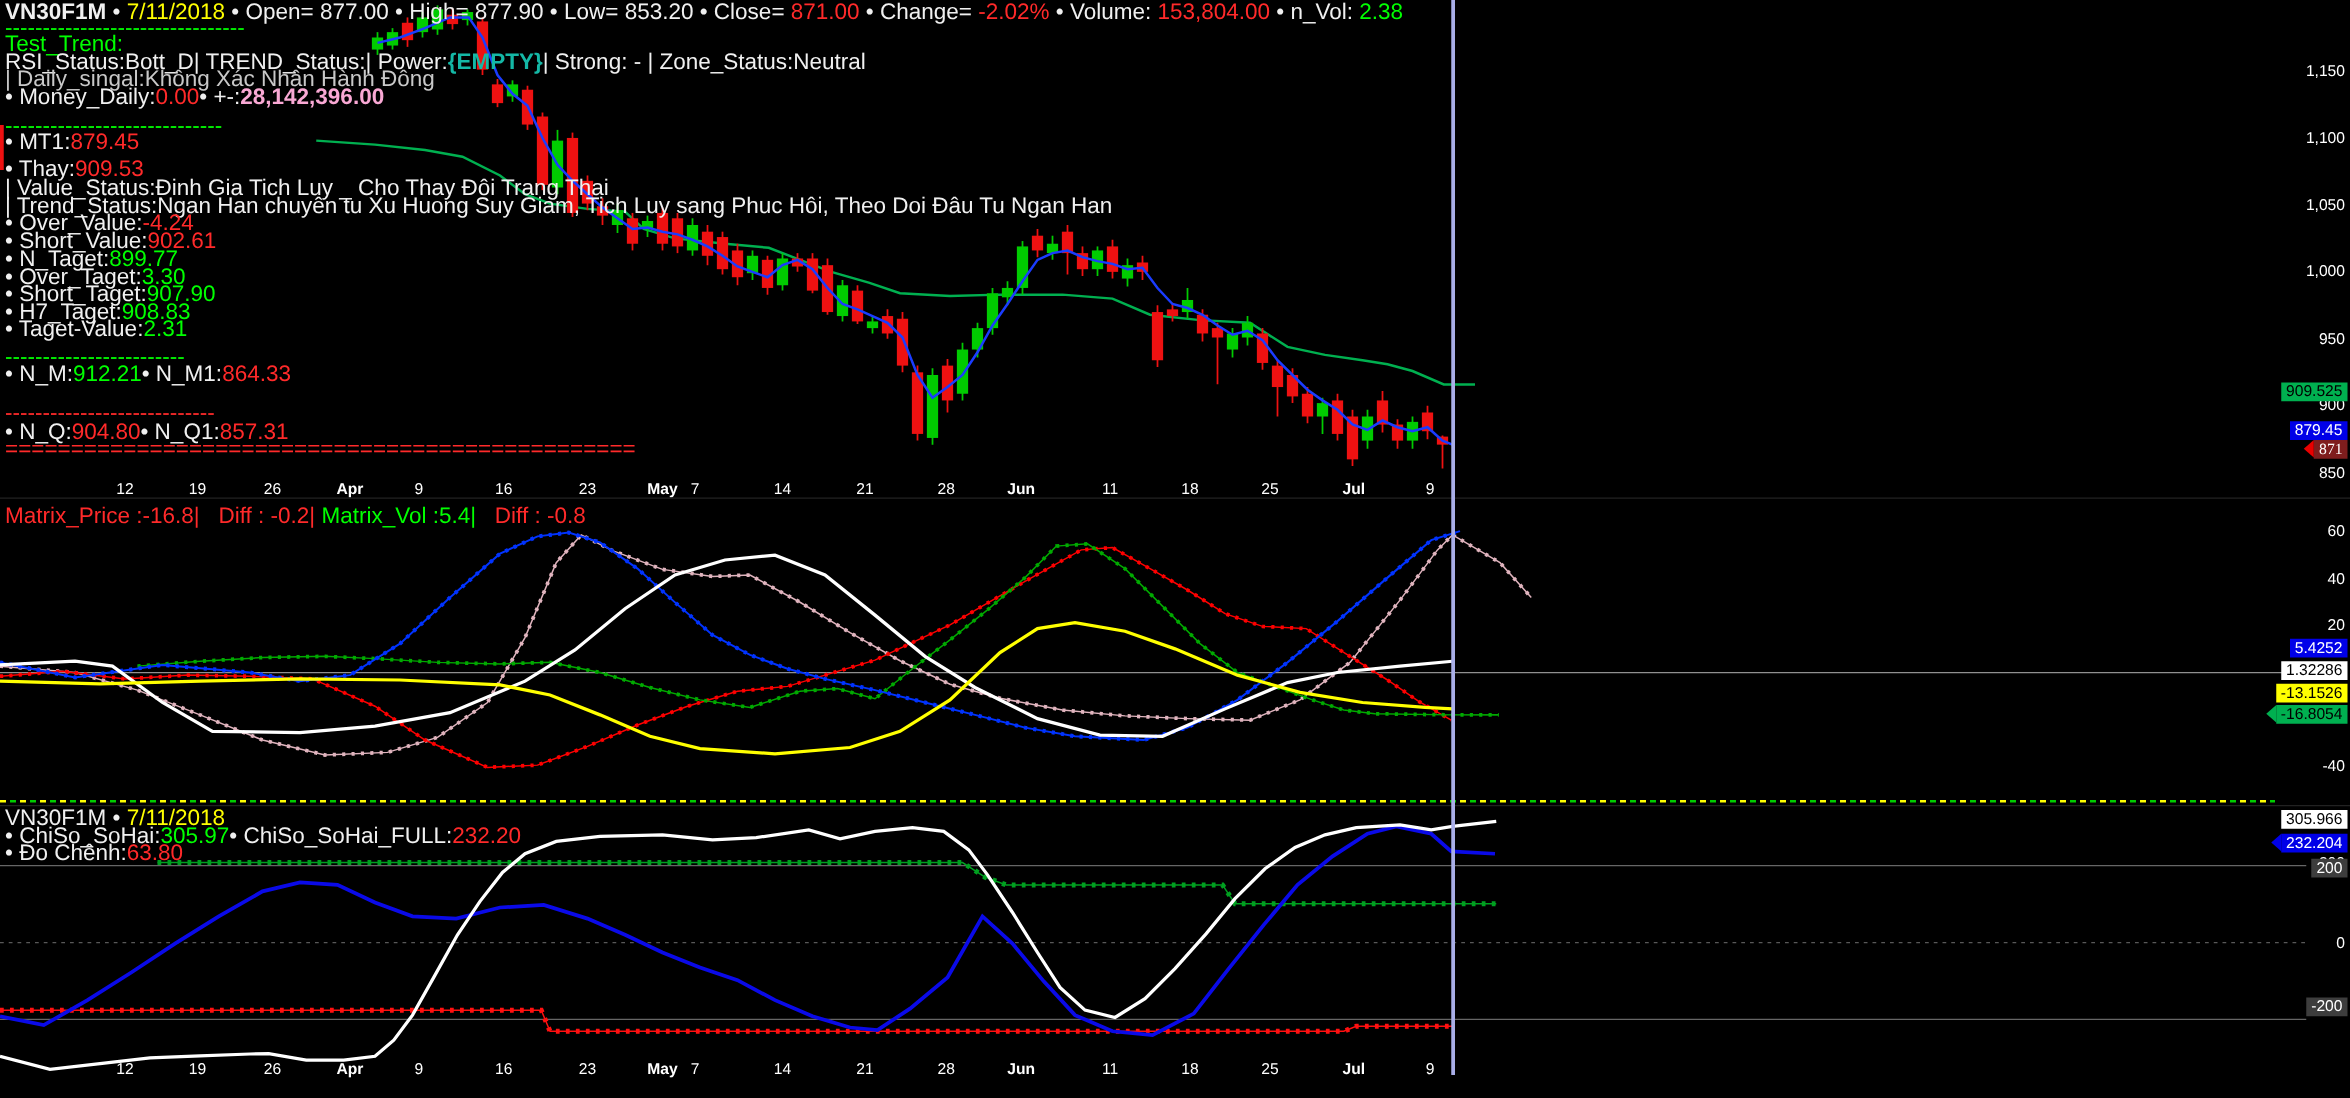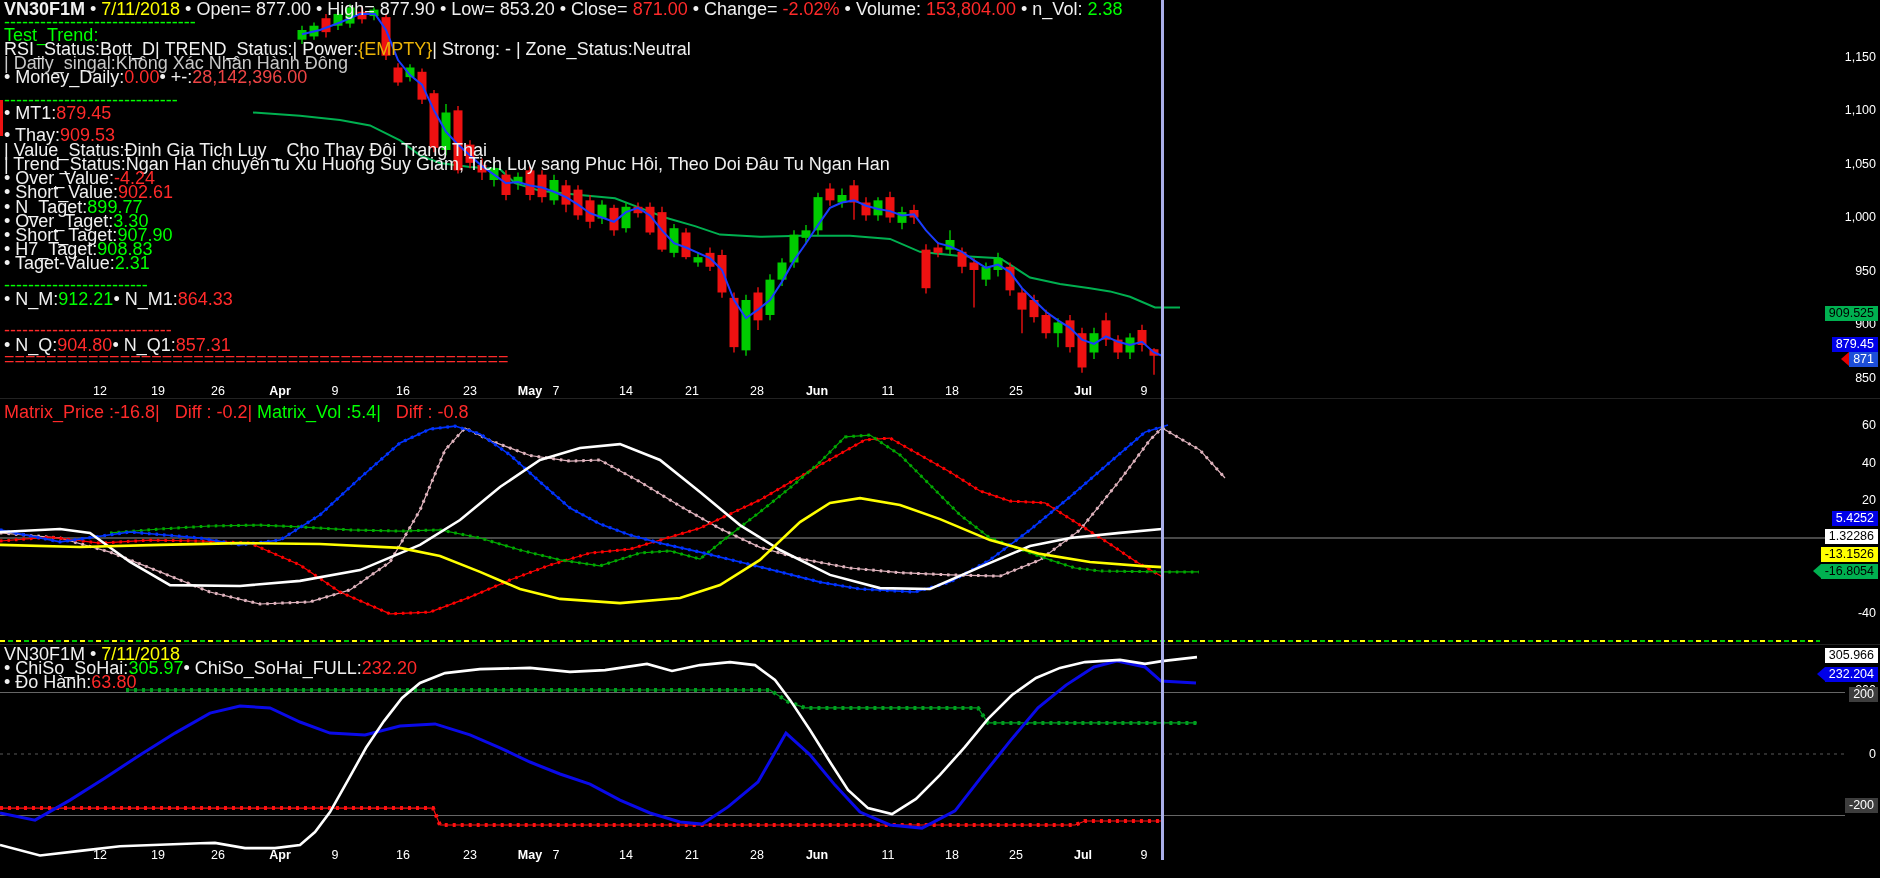--- a/index.html
+++ b/index.html
@@ -193,23 +193,23 @@
       <polyline points="126.0,45.0 136.0,45.0 770.0,45.0 788.0,56.7 805.0,62.9 978.0,62.9 988.0,77.9 1197.0,77.9" fill="none" stroke="#00a020" stroke-width="4" stroke-dasharray="3 5"></polyline>
       <polyline points="0.0,163.1 433.0,163.1 440.0,180.0 1075.0,180.0 1085.0,176.0 1162.0,176.0" fill="none" stroke="#ff1010" stroke-width="1.2"></polyline>
       <polyline points="0.0,163.1 433.0,163.1 440.0,180.0 1075.0,180.0 1085.0,176.0 1162.0,176.0" fill="none" stroke="#ff1010" stroke-width="4" stroke-dasharray="3 5"></polyline>
       <polyline points="0.0,168.0 35.0,175.1 70.0,155.1 105.0,133.0 140.0,109.9 175.0,88.1 210.0,68.1 240.0,61.0 270.0,62.9 300.0,77.0 330.0,88.1 365.0,89.9 400.0,81.0 435.0,78.9 470.0,89.9 500.0,102.8 530.0,117.0 560.0,129.0 590.0,139.1 620.0,155.1 650.0,168.0 680.0,177.0 702.0,179.1 728.0,161.9 758.0,137.0 786.0,88.1 810.0,109.9 835.0,140.1 860.0,167.1 890.0,180.0 922.0,183.1 955.0,165.9 983.0,129.9 1011.0,94.9 1038.0,62.9 1066.0,40.1 1094.0,22.0 1117.0,16.1 1145.0,22.0 1161.0,36.1 1196.0,38.0" fill="none" stroke="#0a0ae8" stroke-width="3"></polyline>
       <polyline points="0.0,200.0 40.0,210.5 80.0,205.9 120.0,201.3 160.0,199.7 200.0,198.2 215.0,197.9 245.0,203.1 275.0,203.1 300.0,200.0 315.0,187.1 330.0,167.1 348.0,135.1 366.0,102.8 384.0,76.1 402.0,53.0 420.0,38.0 445.0,28.1 480.0,24.1 530.0,22.9 570.0,26.9 605.0,25.1 647.0,18.9 672.0,26.0 700.0,20.1 730.0,17.1 755.0,20.1 775.0,34.9 790.0,54.9 810.0,85.0 830.0,117.0 848.0,145.0 868.0,163.1 892.0,169.0 916.0,153.9 940.0,129.9 965.0,101.9 988.0,73.9 1012.0,50.0 1036.0,33.0 1060.0,22.9 1085.0,17.1 1120.0,14.9 1145.0,18.9 1162.0,16.1 1197.0,12.1" fill="none" stroke="#ffffff" stroke-width="2.6"></polyline>
     </svg>
 
   <div id="p1-info">
       <div class="txtline" style="top: 15px;"><span style="color: rgb(0, 255, 0);">--------------------------------</span></div>
       <div class="txtline" style="top: 28px;"><span style="color: rgb(0, 255, 0);">Test_Trend:</span></div>
-      <div class="txtline" style="top: 42px;"><span style="color: rgb(240, 240, 240);">RSI_Status:Bott_D| TREND_Status:| Power:</span><span style="color: #eab308;">{EMPTY}</span><span style="color: rgb(240, 240, 240);">| Strong: - | Zone_Status:Neutral</span></div>
+      <div class="txtline" style="top: 42px;"><span style="color: rgb(240, 240, 240);">RSI_Status:Bott_D| TREND_Status:| Power:</span><span style="color: #14b8a6; font-weight: bold;">{EMPTY}</span><span style="color: rgb(240, 240, 240);">| Strong: - | Zone_Status:Neutral</span></div>
       <div class="txtline" style="top: 56px;"><span style="color: rgb(200, 200, 200);">| Daily_singal:Không Xác Nhân Hành Đông</span></div>
-      <div class="txtline" style="top: 70px;"><span style="color: rgb(240, 240, 240);">• Money_Daily:</span><span style="color: rgb(255, 42, 42);">0.00</span><span style="color: rgb(240, 240, 240);">• +-:</span><span style="color: #ef4444;">28,142,396.00</span></div>
+      <div class="txtline" style="top: 70px;"><span style="color: rgb(240, 240, 240);">• Money_Daily:</span><span style="color: rgb(255, 42, 42);">0.00</span><span style="color: rgb(240, 240, 240);">• +-:</span><span style="color: #f9a8d4; font-weight: bold;">28,142,396.00</span></div>
       <div class="txtline" style="top: 93px;"><span style="color: rgb(0, 255, 0);">-----------------------------</span></div>
       <div class="txtline" style="top: 106px;"><span style="color: rgb(240, 240, 240);">• MT1:</span><span style="color: rgb(255, 42, 42);">879.45</span></div>
       <div class="txtline" style="top: 128px;"><span style="color: rgb(240, 240, 240);">• Thay:</span><span style="color: rgb(255, 42, 42);">909.53</span></div>
       <div class="txtline" style="top: 143px;"><span style="color: rgb(240, 240, 240);">| Value_Status:Đinh Gia Tich Luy _ Cho Thay Đôi Trang Thai</span></div>
       <div class="txtline" style="top: 157px;"><span style="color: rgb(240, 240, 240);">| Trend_Status:Ngan Han chuyên tu Xu Huong Suy Giam, Tich Luy sang Phuc Hôi, Theo Doi Đâu Tu Ngan Han</span></div>
       <div class="txtline" style="top: 171px;"><span style="color: rgb(240, 240, 240);">• Over_Value:</span><span style="color: rgb(255, 42, 42);">-4.24</span></div>
       <div class="txtline" style="top: 185px;"><span style="color: rgb(240, 240, 240);">• Short_Value:</span><span style="color: rgb(255, 42, 42);">902.61</span></div>
       <div class="txtline" style="top: 200px;"><span style="color: rgb(240, 240, 240);">• N_Taget:</span><span style="color: rgb(0, 255, 0);">899.77</span></div>
       <div class="txtline" style="top: 214px;"><span style="color: rgb(240, 240, 240);">• Over_Taget:</span><span style="color: rgb(0, 255, 0);">3.30</span></div>
       <div class="txtline" style="top: 228px;"><span style="color: rgb(240, 240, 240);">• Short_Taget:</span><span style="color: rgb(0, 255, 0);">907.90</span></div>
@@ -218,21 +218,21 @@
       <div class="txtline" style="top: 278px;"><span style="color: rgb(0, 255, 0);">------------------------</span></div>
       <div class="txtline" style="top: 292px;"><span style="color: rgb(240, 240, 240);">• N_M:</span><span style="color: rgb(0, 255, 0);">912.21</span><span style="color: rgb(240, 240, 240);">• N_M1:</span><span style="color: rgb(255, 42, 42);">864.33</span></div>
       <div class="txtline" style="top: 323px;"><span style="color: rgb(255, 42, 42);">----------------------------</span></div>
       <div class="txtline" style="top: 338px;"><span style="color: rgb(240, 240, 240);">• N_Q:</span><span style="color: rgb(255, 42, 42);">904.80</span><span style="color: rgb(240, 240, 240);">• N_Q1:</span><span style="color: rgb(255, 42, 42);">857.31</span></div>
       <div class="txtline" style="top: 352px;"><span style="color: rgb(255, 42, 42);">================================================</span></div>
     </div>
 
   <div id="p3-info">
       <div class="txtline" style="top: 647px;"><span style="color: rgb(240, 240, 240);">VN30F1M</span><span style="color: rgb(240, 240, 240);"> • </span><span style="color: rgb(255, 255, 0);">7/11/2018</span></div>
       <div class="txtline" style="top: 661px;"><span style="color: rgb(240, 240, 240);">• ChiSo_SoHai:</span><span style="color: rgb(0, 255, 0);">305.97</span><span style="color: rgb(240, 240, 240);">• ChiSo_SoHai_FULL:</span><span style="color: rgb(255, 42, 42);">232.20</span></div>
-      <div class="txtline" style="top: 675px;"><span style="color: rgb(240, 240, 240);">• Đo Hành:</span><span style="color: rgb(255, 42, 42);">63.80</span></div>
+      <div class="txtline" style="top: 675px;"><span style="color: rgb(240, 240, 240);">• Đo Chênh:</span><span style="color: rgb(255, 42, 42);">63.80</span></div>
     </div>
 
   <div id="axis-top">
       <div class="axis-label" style="left: 100px; top: 384px; font-size: 12.5px; font-weight: normal;">12</div>
       <div class="axis-label" style="left: 158px; top: 384px; font-size: 12.5px; font-weight: normal;">19</div>
       <div class="axis-label" style="left: 218px; top: 384px; font-size: 12.5px; font-weight: normal;">26</div>
       <div class="axis-label" style="left: 280px; top: 384px; font-size: 12.5px;">Apr</div>
       <div class="axis-label" style="left: 335px; top: 384px; font-size: 12.5px; font-weight: normal;">9</div>
       <div class="axis-label" style="left: 403px; top: 384px; font-size: 12.5px; font-weight: normal;">16</div>
       <div class="axis-label" style="left: 470px; top: 384px; font-size: 12.5px; font-weight: normal;">23</div>
@@ -271,21 +271,21 @@
   <div id="raxis">
       <div class="rtick" style="top: 50px;">1,150</div>
       <div class="rtick" style="top: 103px;">1,100</div>
       <div class="rtick" style="top: 157px;">1,050</div>
       <div class="rtick" style="top: 210px;">1,000</div>
       <div class="rtick" style="top: 264px;">950</div>
       <div class="rtick" style="top: 317px;">900</div>
       <div class="rtick" style="top: 371px;">850</div>
       <div class="badge" style="top: 306px; background: rgb(0, 176, 80); color: rgb(0, 0, 0);">909.525</div>
       <div class="badge" style="top: 337px; background: rgb(0, 0, 232); color: rgb(255, 255, 255);">879.45</div>
-      <div class="badge" style="top: 352px; background: #1d4ed8; color: rgb(255, 255, 255);">871<span class="arr" style="border-right-color: rgb(232, 0, 0);"></span></div>
+      <div class="badge" style="top: 352px; background: #7f1d1d; color: rgb(255, 255, 255); font-family: Liberation Serif, serif;">871<span class="arr" style="border-right-color: rgb(232, 0, 0);"></span></div>
       <div class="rtick" style="top: 418px;">60</div>
       <div class="rtick" style="top: 456px;">40</div>
       <div class="rtick" style="top: 493px;">20</div>
       <div class="rtick" style="top: 606px;">-40</div>
       <div class="badge" style="top: 511px; background: rgb(0, 0, 232); color: rgb(255, 255, 255);">5.4252</div>
       <div class="badge" style="top: 529px; background: rgb(255, 255, 255); color: rgb(0, 0, 0);">1.32286</div>
       <div class="badge" style="top: 547px; background: rgb(255, 255, 0); color: rgb(0, 0, 0);">-13.1526</div>
       <div class="badge" style="top: 564px; background: rgb(0, 176, 80); color: rgb(0, 0, 0);">-16.8054<span class="arr" style="border-right-color: rgb(0, 176, 80);"></span></div>
       <div class="rtick" style="top: 683px;">200</div>
       <div class="rtick" style="top: 747px;">0</div>

